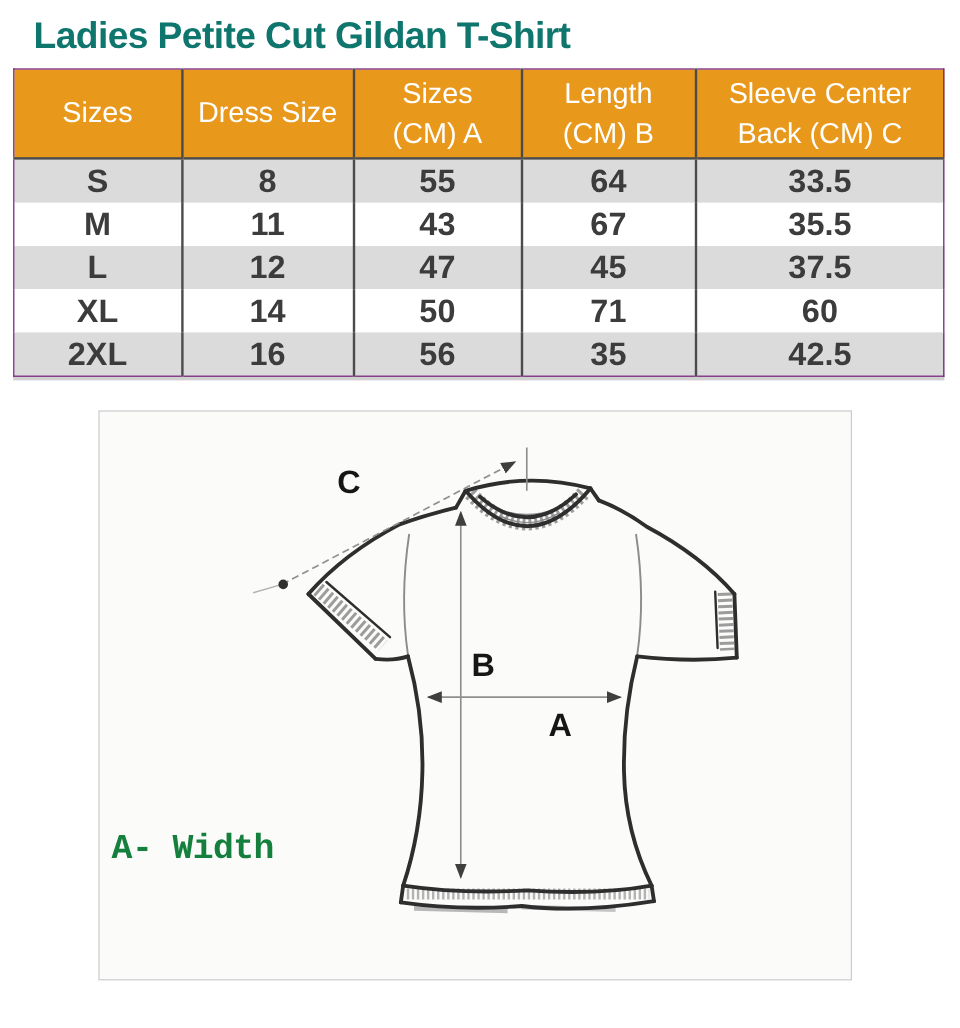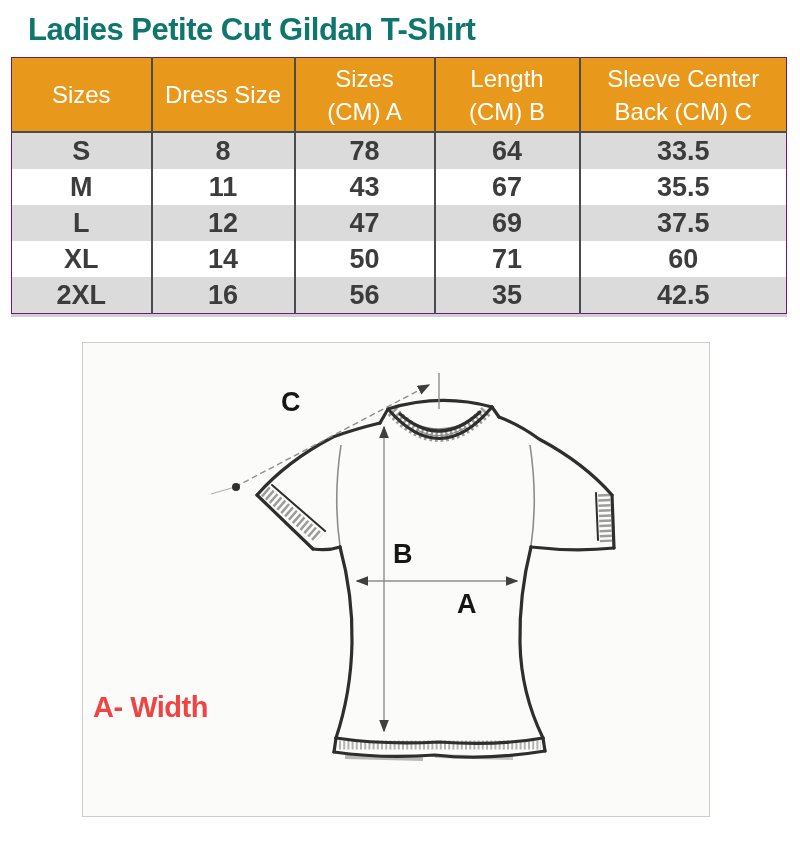--- a/index.html
+++ b/index.html
@@ -31,21 +31,21 @@
   .size-table tbody tr:nth-child(odd) td{background:#DBDBDB;}
   .hline{line-height:33px;}
   
   .diagram-box{
     position:absolute;left:82px;top:342px;width:628px;height:475px;
     background:#fbfbf9;border:1px solid #cccccc;box-sizing:border-box;
   }
   .diagram-box svg{position:absolute;left:0;top:0;}
   .legend{
     position:absolute;left:10px;top:343px;
-    font-size:29px;font-weight:bold;color:#ef4444;line-height:43px;letter-spacing:-0.5px;
+    font-size:29px;font-weight:bold;color:#15803d;line-height:43px;letter-spacing:-0.5px;font-family:Liberation Mono, monospace;
   }
   .svg-label{font-family:"Liberation Sans","DejaVu Sans",sans-serif;font-size:27px;font-weight:bold;fill:#161616;}
 </style>
 </head>
 <body>
 
 <div class="canvas">
 
   <div class="page-title">Ladies Petite Cut Gildan T-Shirt</div>
 
@@ -76,36 +76,36 @@
         <th>
           <div class="hline">Sleeve Center</div>
           <div class="hline">Back (CM) C</div>
         </th>
       </tr>
     </thead>
     <tbody>
       <tr>
         <td>S</td>
         <td>8</td>
-        <td>78</td>
+        <td>55</td>
         <td>64</td>
         <td>33.5</td>
       </tr>
       <tr>
         <td>M</td>
         <td>11</td>
         <td>43</td>
         <td>67</td>
         <td>35.5</td>
       </tr>
       <tr>
         <td>L</td>
         <td>12</td>
         <td>47</td>
-        <td>69</td>
+        <td>45</td>
         <td>37.5</td>
       </tr>
       <tr>
         <td>XL</td>
         <td>14</td>
         <td>50</td>
         <td>71</td>
         <td>60</td>
       </tr>
       <tr>

